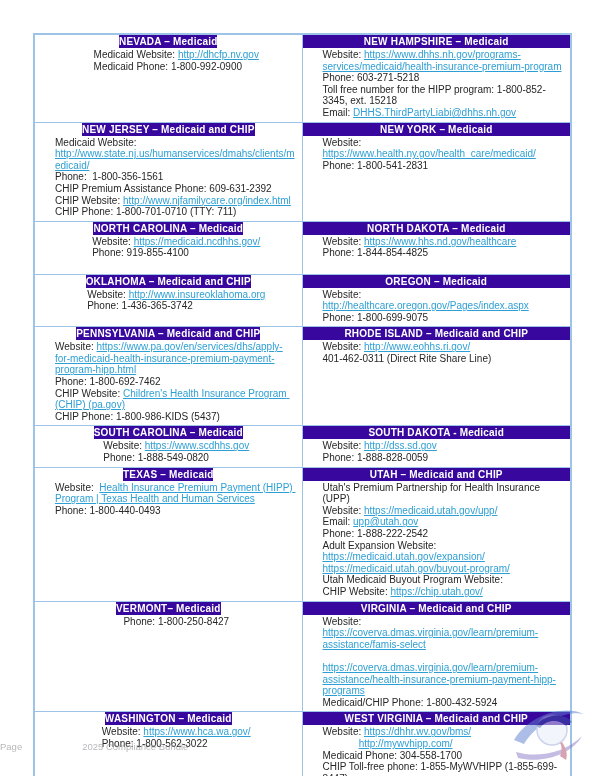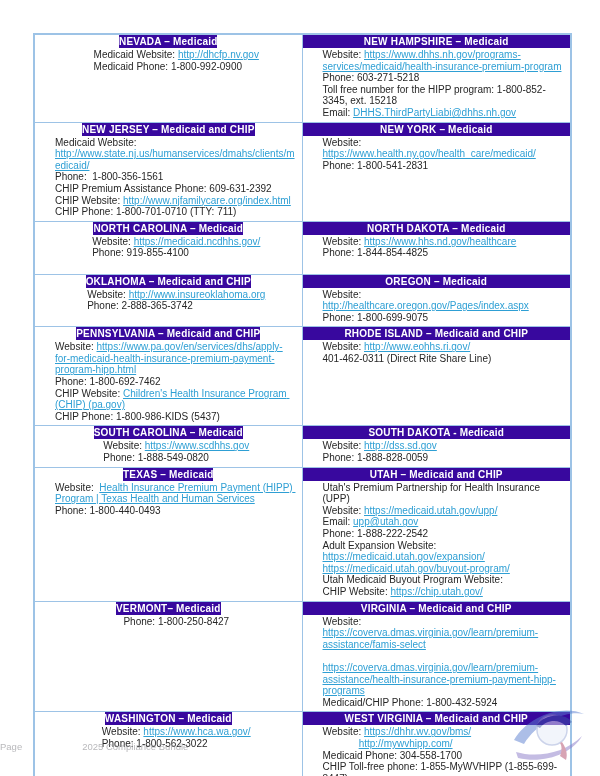--- a/index.html
+++ b/index.html
@@ -135,21 +135,21 @@
             <div class="line"><span>Website: </span><a class="lnk" href="#">https://www.hhs.nd.gov/healthcare</a></div>
             <div class="line"><span>Phone: 1-844-854-4825</span></div>
           </div>
         </div>
       </div>
       <div class="trow">
         <div class="tcell">
           <div class="chead">OKLAHOMA – Medicaid and CHIP</div>
           <div class="cbody">
             <div class="line"><span>Website: </span><a class="lnk" href="#">http://www.insureoklahoma.org</a></div>
-            <div class="line"><span>Phone: 2-888-365-3742</span></div>
+            <div class="line"><span>Phone: 1-436-365-3742</span></div>
           </div>
         </div>
         <div class="tcell">
           <div class="chead">OREGON – Medicaid</div>
           <div class="cbody">
             <div class="line"><span>Website: </span><a class="lnk" href="#">http://healthcare.oregon.gov/Pages/index.aspx</a></div>
             <div class="line"><span>Phone: 1-800-699-9075</span></div>
           </div>
         </div>
       </div>

